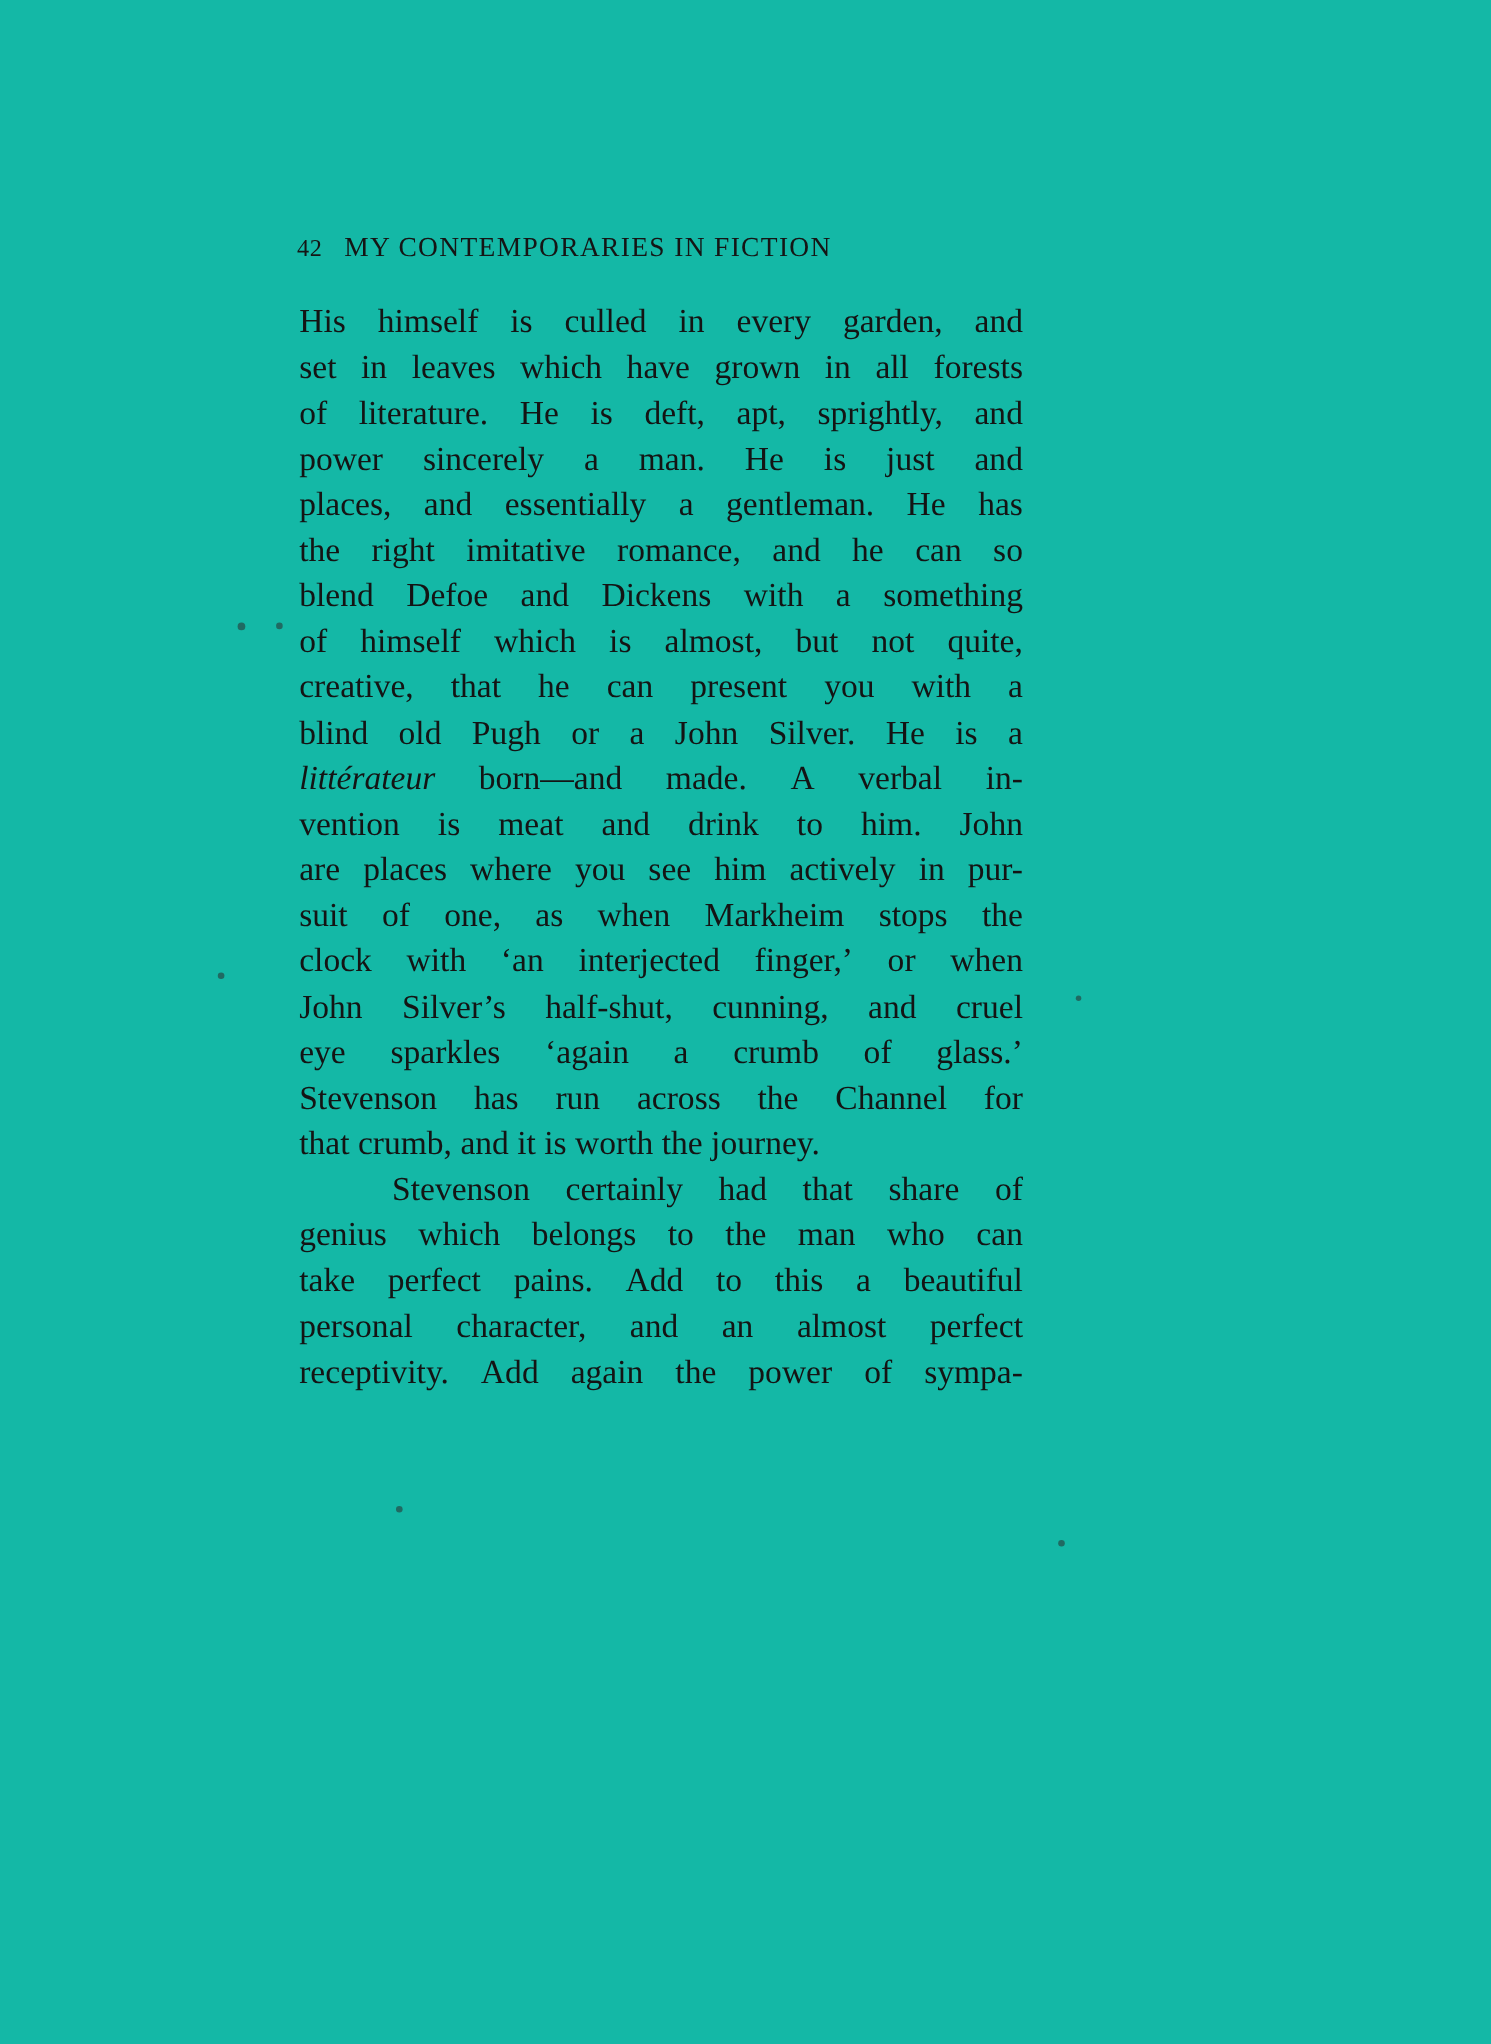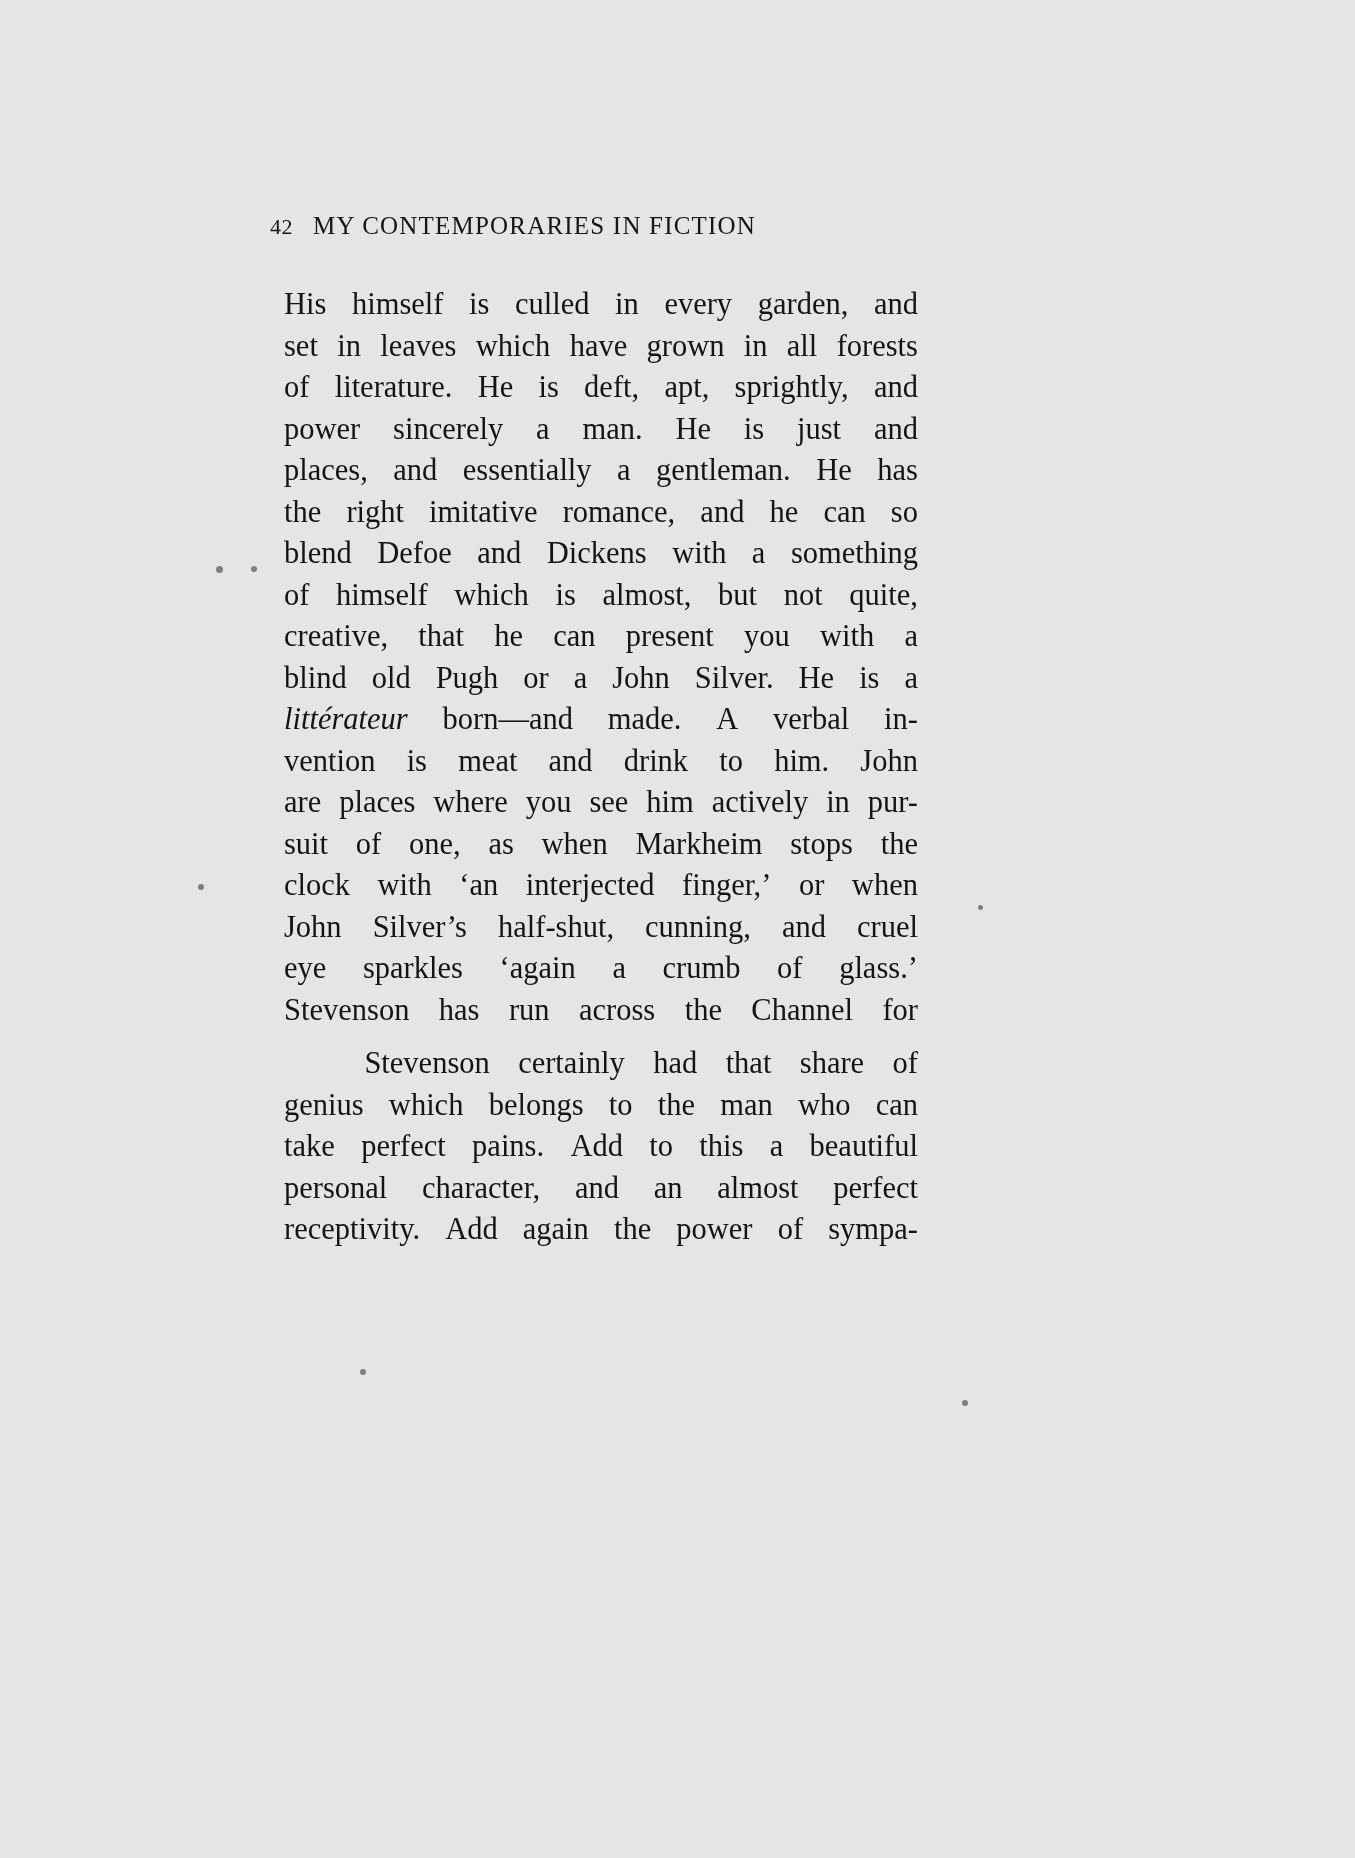--- a/index.html
+++ b/index.html
@@ -12,21 +12,21 @@
     height: 1858px;
     position: relative;
     font-family: "Liberation Serif", serif;
     color: #1a1a1a;
   }
   .page {
     position: absolute;
     left: 0; top: 0;
     width: 1355px;
     height: 1858px;
-    background: #e5e5e5;
+    background: #14b8a6;
   }
   .header {
     position: absolute;
     left: 270px;
     top: 212px;
     width: 660px;
     font-size: 25px;
     letter-spacing: 1.2px;
     white-space: nowrap;
     color: #151515;
@@ -39,21 +39,21 @@
   .header .runhead {
     font-size: 25px;
   }
   .body-text {
     position: absolute;
     left: 272px;
     top: 272px;
     width: 658px;
   }
   p.para {
-    margin: 12px;
+    margin: 0;
     font-size: 30.5px;
     line-height: 41.5px;
     color: #141414;
   }
   .line {
     display: block;
     white-space: nowrap;
     text-align: justify;
   }
   
@@ -263,20 +263,21 @@
         </span>
         <span class="line justify">
           <span class="w">Stevenson</span>
           <span class="w">has</span>
           <span class="w">run</span>
           <span class="w">across</span>
           <span class="w">the</span>
           <span class="w">Channel</span>
           <span class="w">for</span>
         </span>
+        <span class="line last"><span class="w">that</span> <span class="w">crumb,</span> <span class="w">and</span> <span class="w">it</span> <span class="w">is</span> <span class="w">worth</span> <span class="w">the</span> <span class="w">journey.</span></span>
       </p>
     <p class="para" id="para-2" style="margin-top:0px;">
         <span class="line justify">
           <span class="indent"></span>
           <span class="w">Stevenson</span>
           <span class="w">certainly</span>
           <span class="w">had</span>
           <span class="w">that</span>
           <span class="w">share</span>
           <span class="w">of</span>

